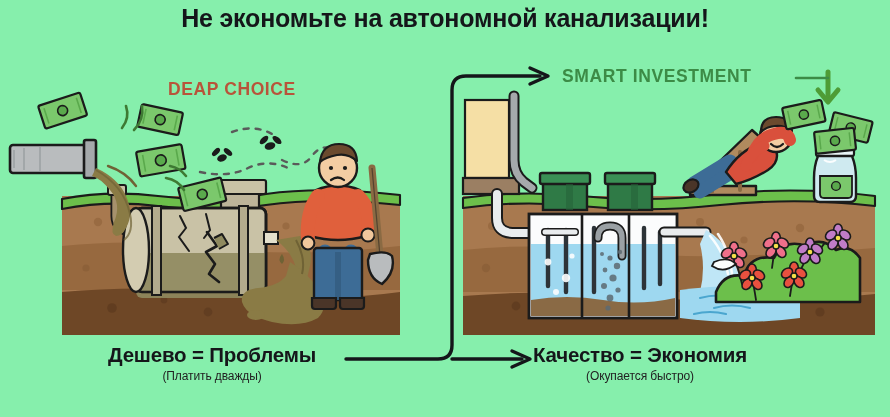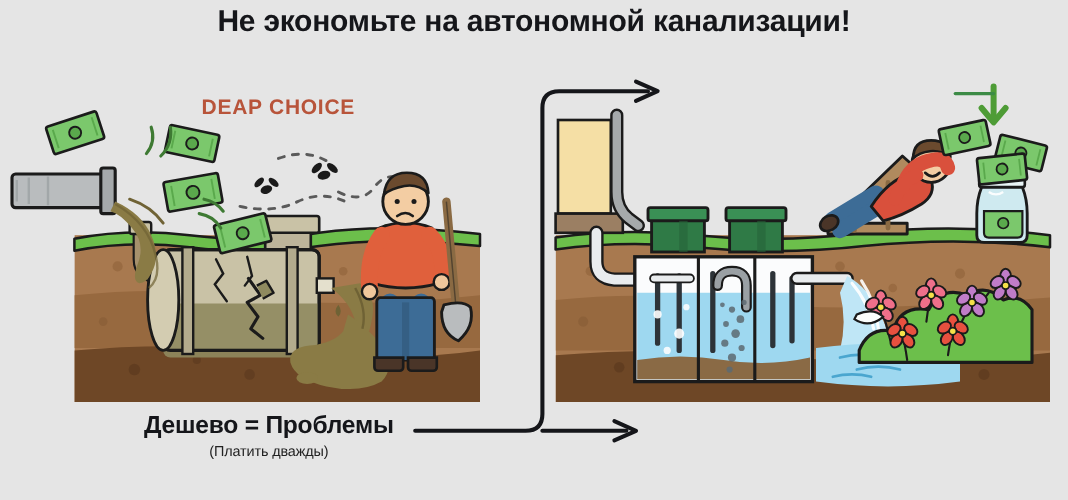--- a/index.html
+++ b/index.html
@@ -1,39 +1,39 @@
 <!DOCTYPE html>
 <html lang="ru"><head>
 <meta charset="utf-8">
 <style>
   html,body{margin:0;padding:0;background:#ffffff;}
   body{
     width:890px;height:417px;overflow:hidden;
     font-family:"Liberation Sans","DejaVu Sans",sans-serif;
     -webkit-font-smoothing:antialiased;
   }
-  #stage{position:relative;width:890px;height:417px;background:#e5e5e5;}
+  #stage{position:relative;width:890px;height:417px;background:#86efac;}
 
   
   .title{
     position:absolute;left:0;top:4px;width:890px;text-align:center;
     font-size:25px;font-weight:700;color:#15161a;letter-spacing:-0.2px;
     white-space:nowrap;
   }
 
   
   .lbl{
     position:absolute;font-size:17.5px;font-weight:700;letter-spacing:0.6px;
     white-space:nowrap;
   }
   .lbl.bad{left:168px;top:79px;color:#b8543a;}
   .lbl.good{left:562px;top:66px;color:#3c8b46;}
 
   
-  .cap{position:absolute;text-align:center;white-space:nowrap;margin-left:12px;}
+  .cap{position:absolute;text-align:center;white-space:nowrap;}
   .cap .big{font-size:20.5px;font-weight:700;color:#15161a;letter-spacing:-0.2px;}
   .cap .small{font-size:12px;font-weight:400;color:#222;margin-top:2px;letter-spacing:-0.1px;}
   .cap.left{left:108px;top:343px;}
   .cap.right{left:533px;top:343px;}
 
   
   .art{position:absolute;left:0;top:0;width:890px;height:417px;pointer-events:none;}
 </style>
 </head>
 <body>
@@ -426,20 +426,25 @@
       <path d="M346 359 L438 359 Q452 359 452 345 L452 90 Q452 76 466 76 L540 76"></path>
       <path d="M530 68 L548 76 L530 84"></path>
 
       <path d="M452 359 L522 359"></path>
       <path d="M512 351 L530 359 L512 367"></path>
     </g>
 
   </svg>
 
   <div class="lbl bad">DEAP CHOICE</div>
+  <div class="lbl good">SMART INVESTMENT</div>
 
   <div class="cap left">
     <div class="big">Дешево = Проблемы</div>
     <div class="small">(Платить дважды)</div>
   </div>
 
+  <div class="cap right">
+    <div class="big">Качество = Экономия</div>
+    <div class="small">(Окупается быстро)</div>
+  </div>
 
 </div>
 
 </body></html>

